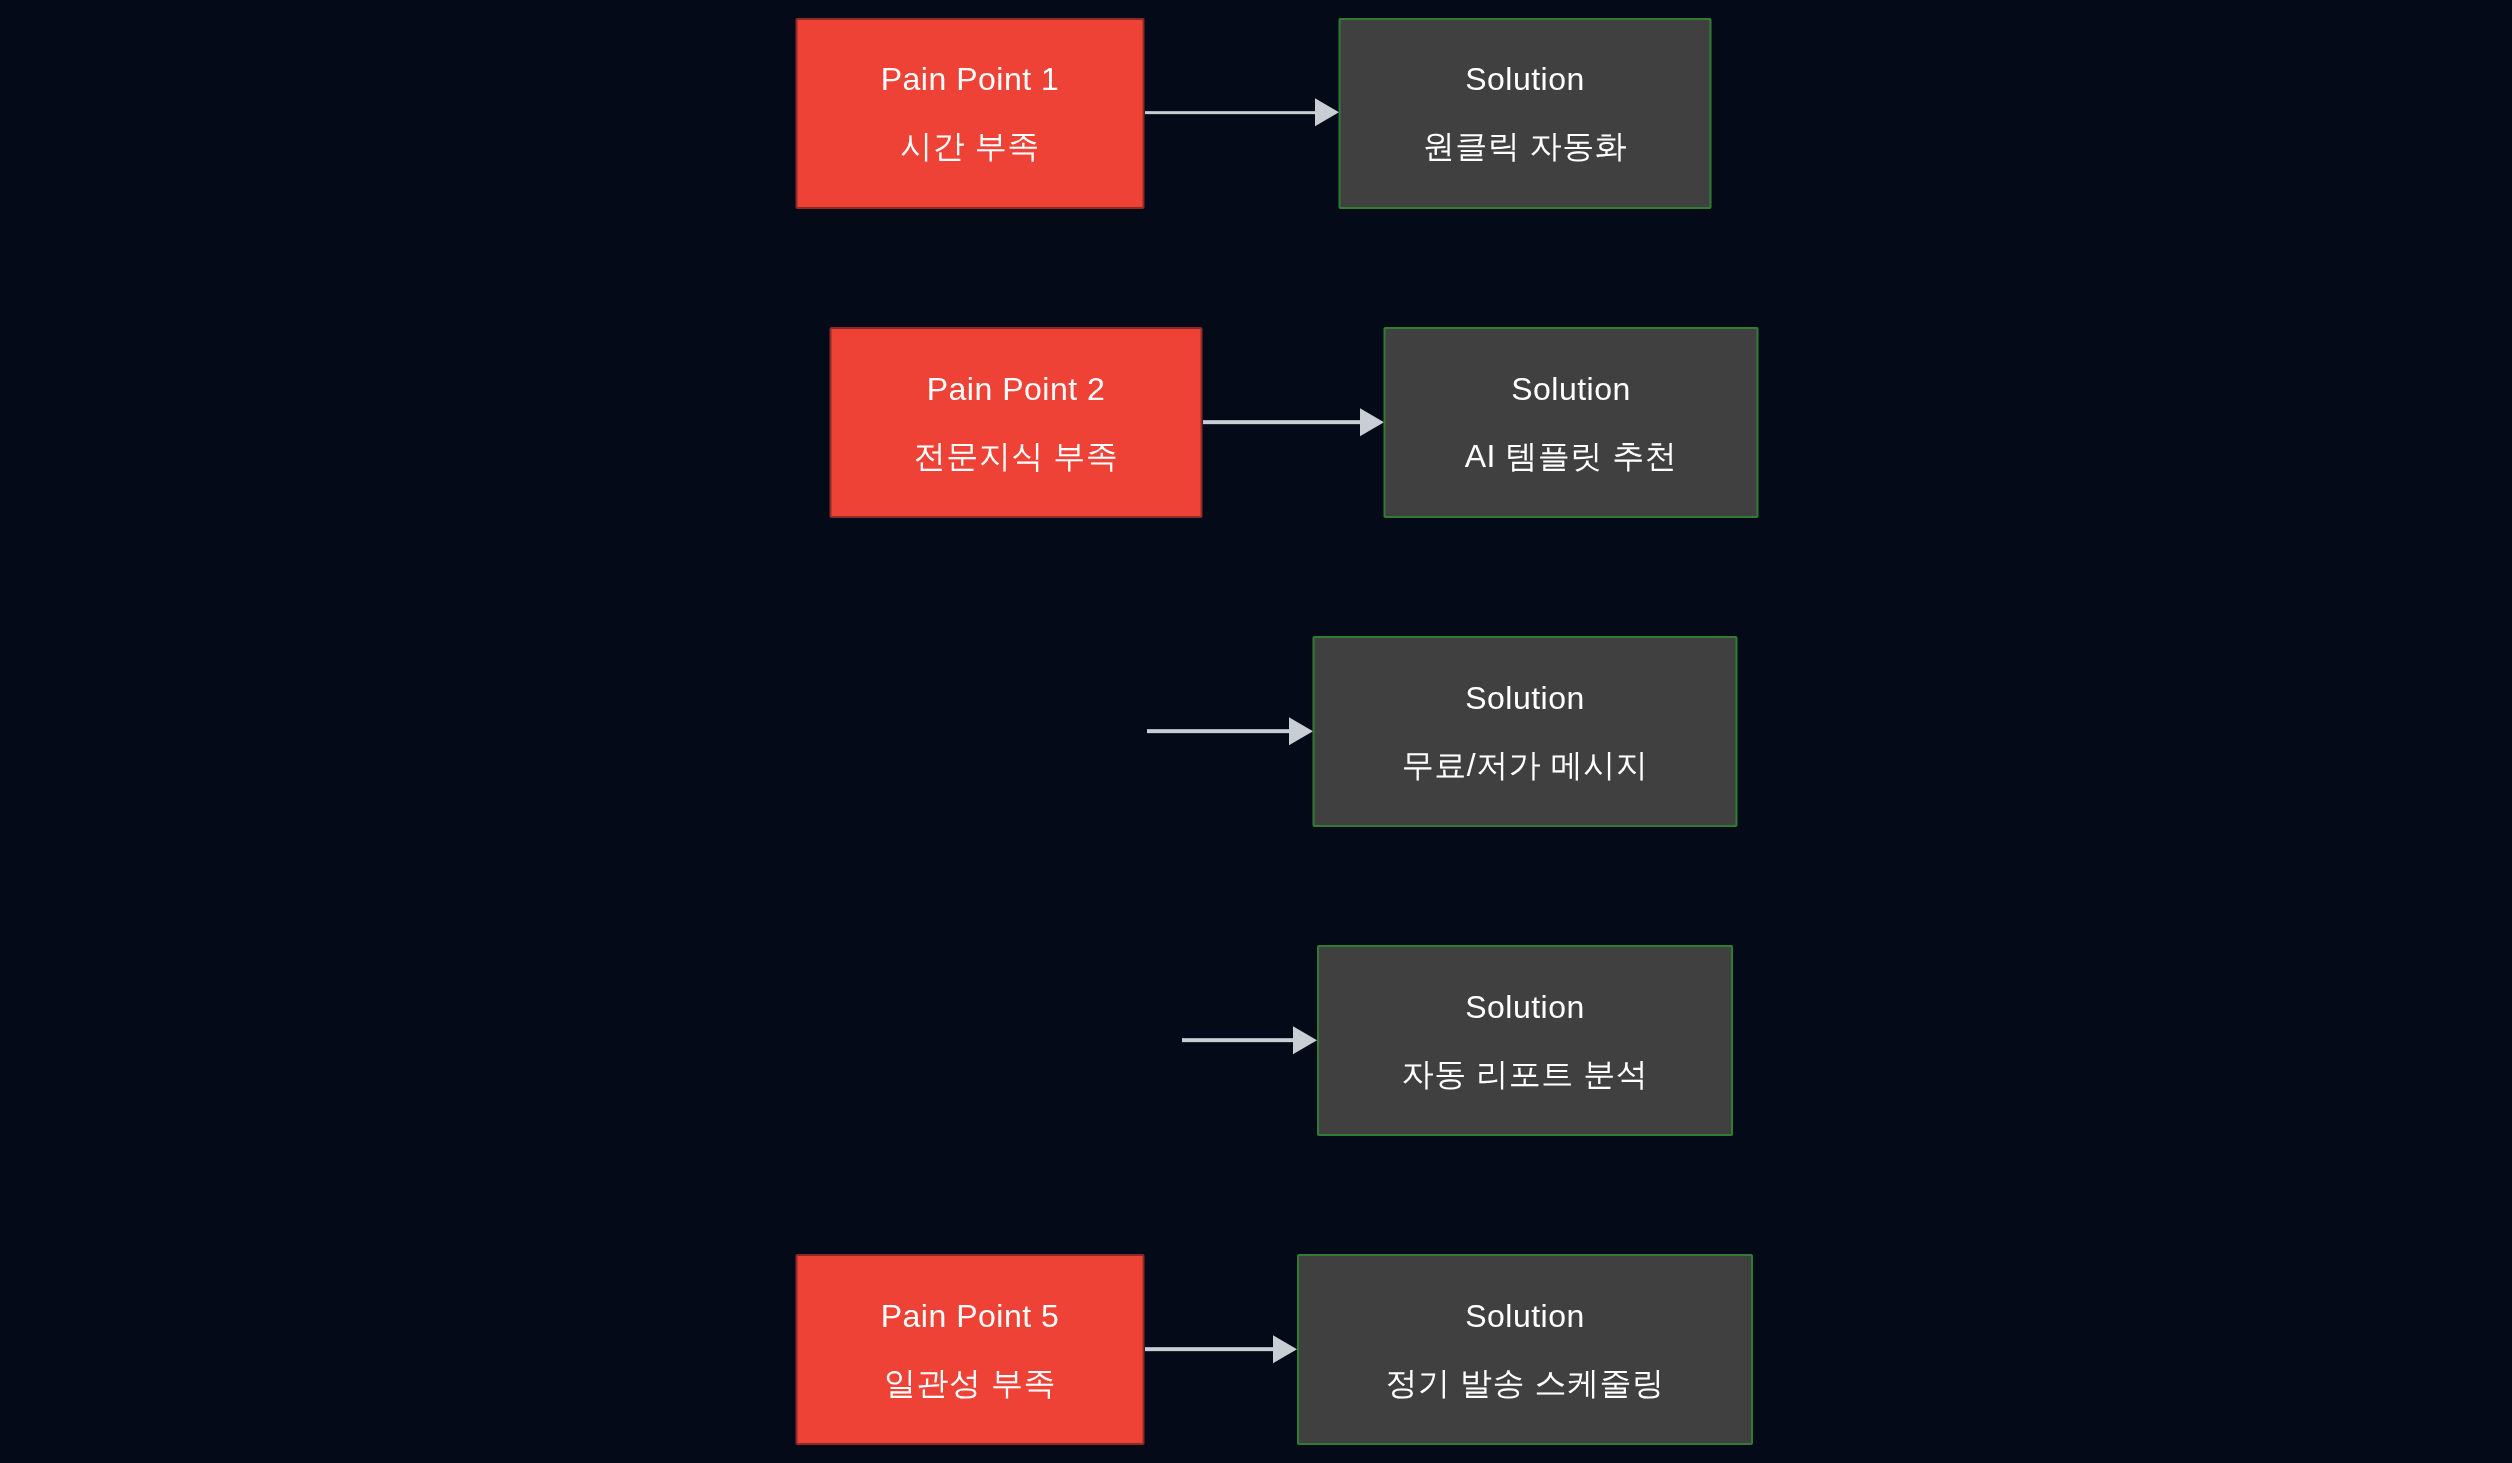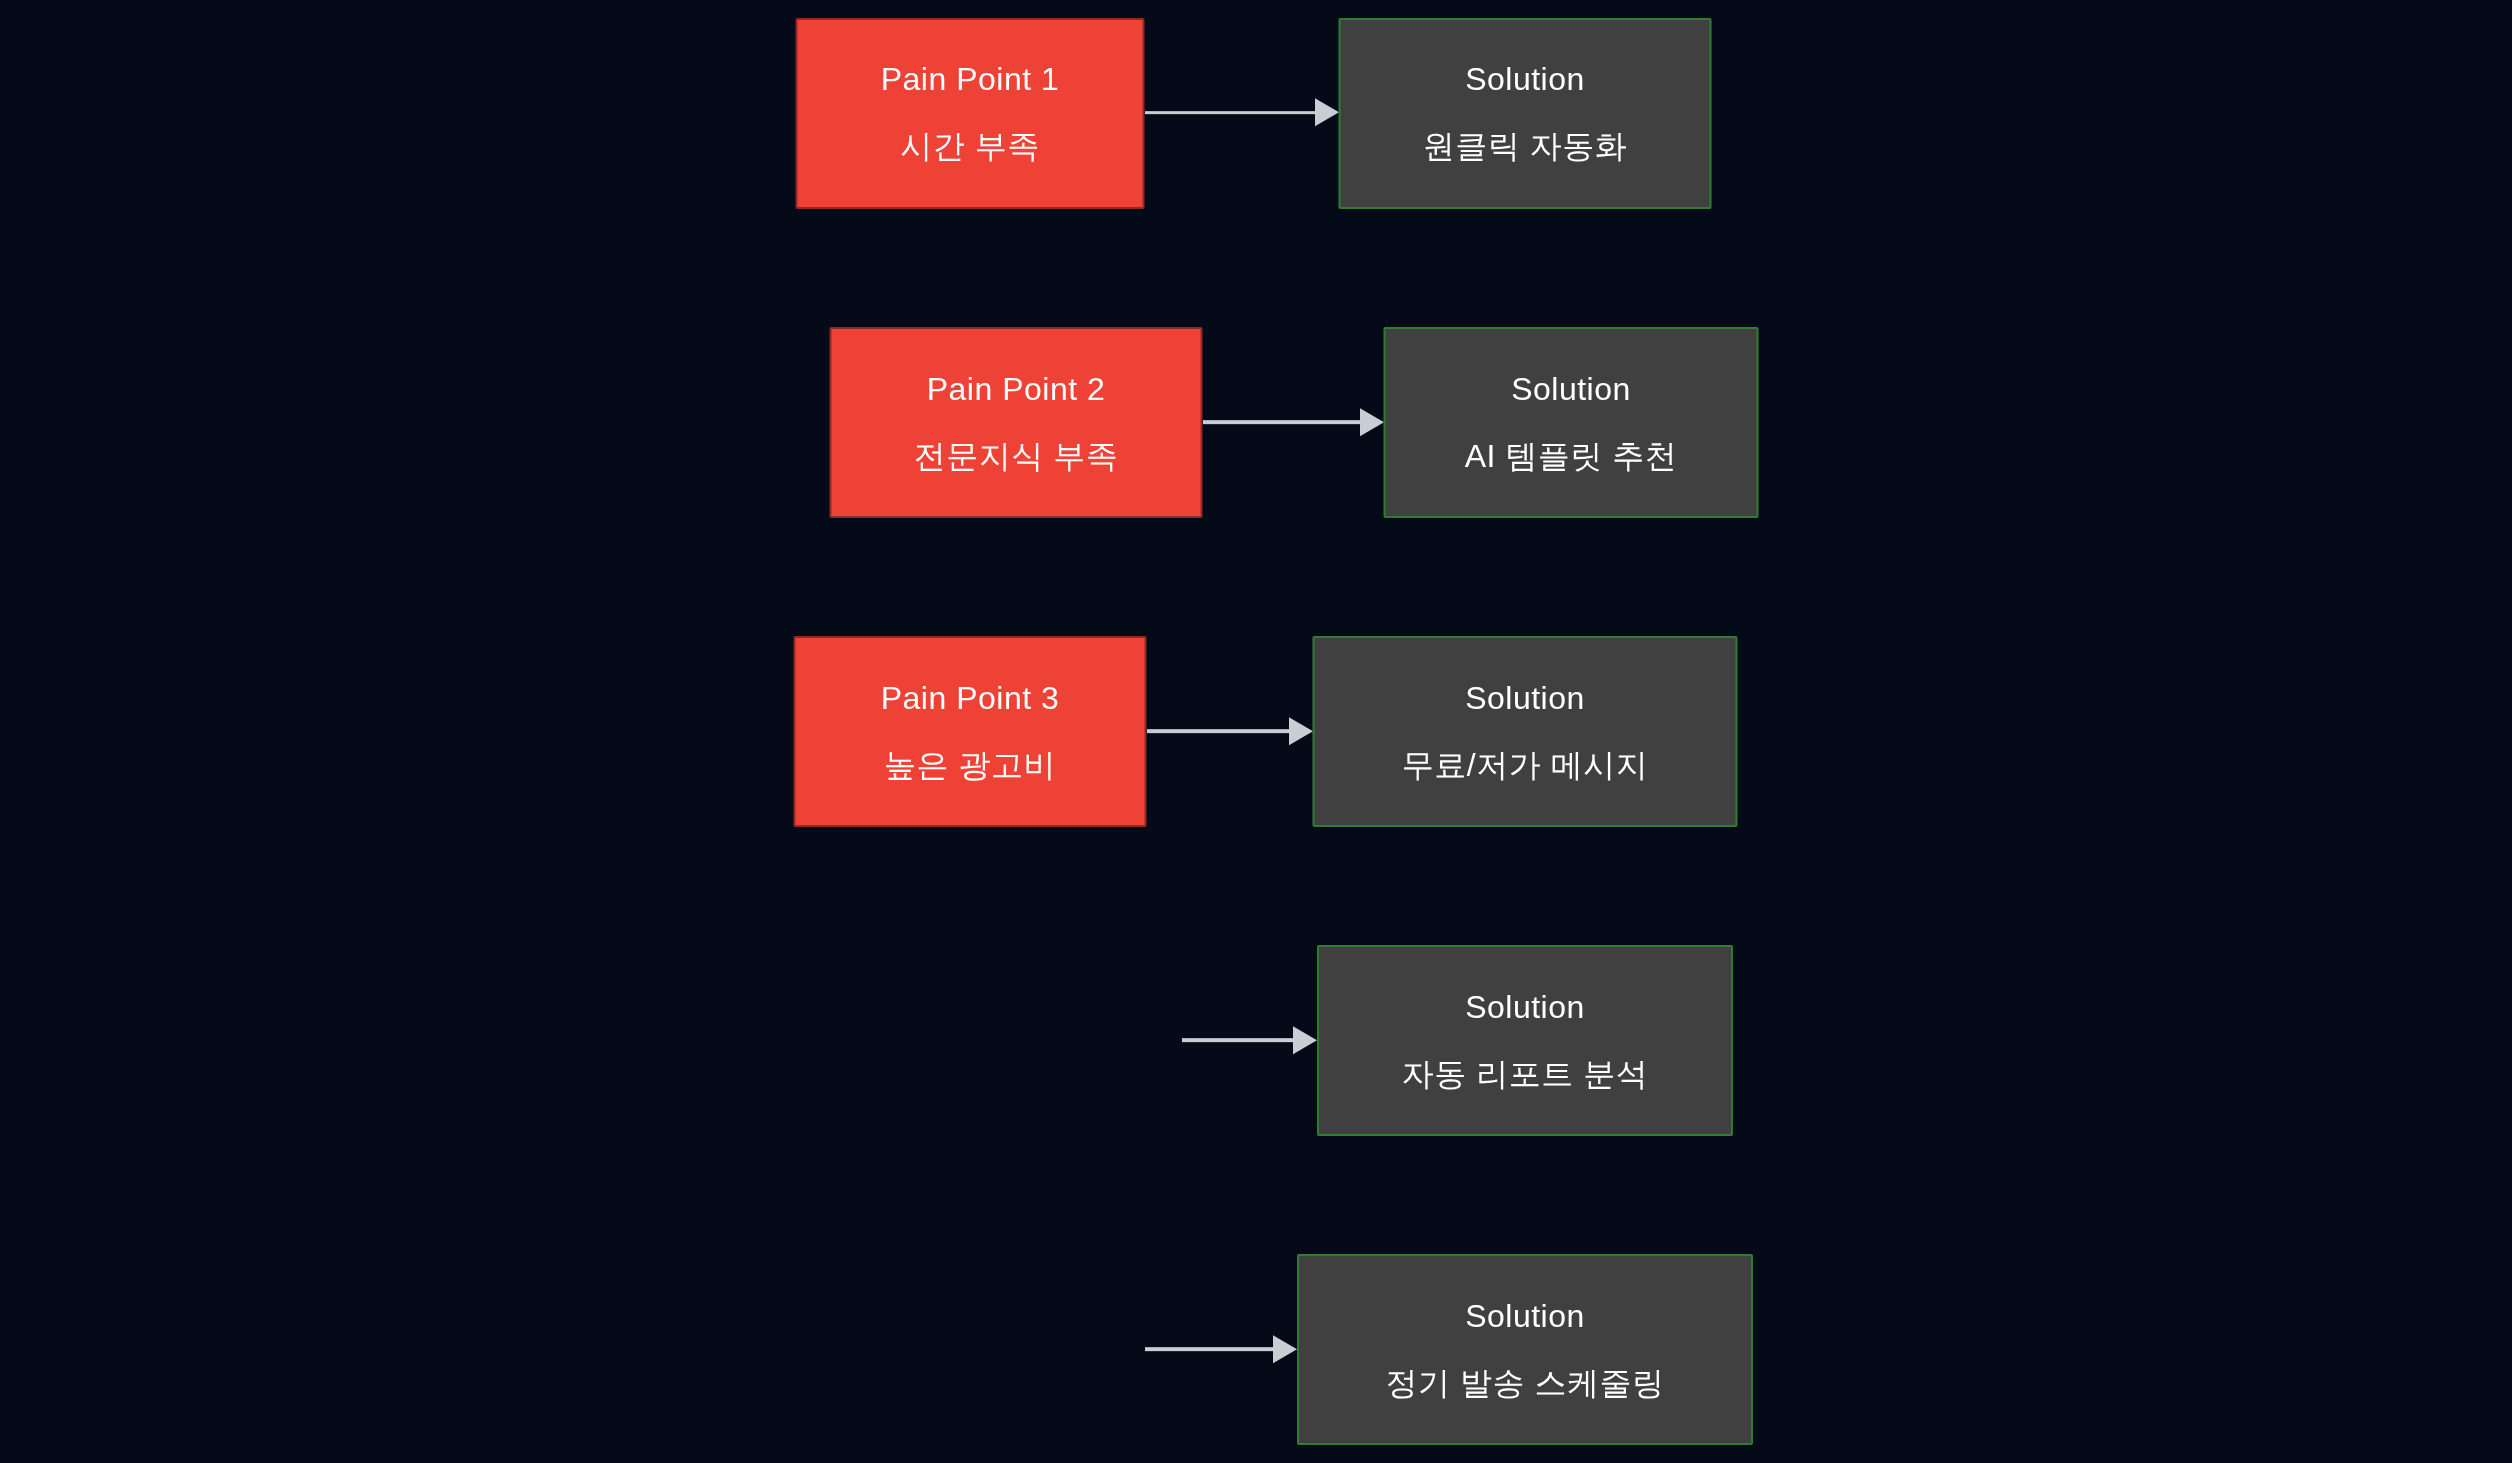--- a/index.html
+++ b/index.html
@@ -109,44 +109,44 @@
     <div class="arrow">
       <span class="arrowhead"></span>
     </div>
     <div class="box solution">
       <div class="box-title">Solution</div>
       <div class="box-subtitle">AI 템플릿 추천</div>
     </div>
   </div>
 
   <div class="row" style="top:636px; --pw:353px; --sw:425px;">
-    <div class="box pain">
-      <div class="box-title">Pain Point 3</div>
-      <div class="box-subtitle">높은 광고비</div>
-    </div>
     <div class="arrow">
       <span class="arrowhead"></span>
     </div>
     <div class="box solution">
       <div class="box-title">Solution</div>
       <div class="box-subtitle">무료/저가 메시지</div>
     </div>
   </div>
 
   <div class="row" style="top:945px; --pw:423px; --sw:416px;">
     <div class="arrow">
       <span class="arrowhead"></span>
     </div>
     <div class="box solution">
       <div class="box-title">Solution</div>
       <div class="box-subtitle">자동 리포트 분석</div>
     </div>
   </div>
 
   <div class="row" style="top:1254px; --pw:349px; --sw:456px;">
+    <div class="box pain">
+      <div class="box-title">Pain Point 5</div>
+      <div class="box-subtitle">일관성 부족</div>
+    </div>
     <div class="arrow">
       <span class="arrowhead"></span>
     </div>
     <div class="box solution">
       <div class="box-title">Solution</div>
       <div class="box-subtitle">정기 발송 스케줄링</div>
     </div>
   </div>
 
 </div>

